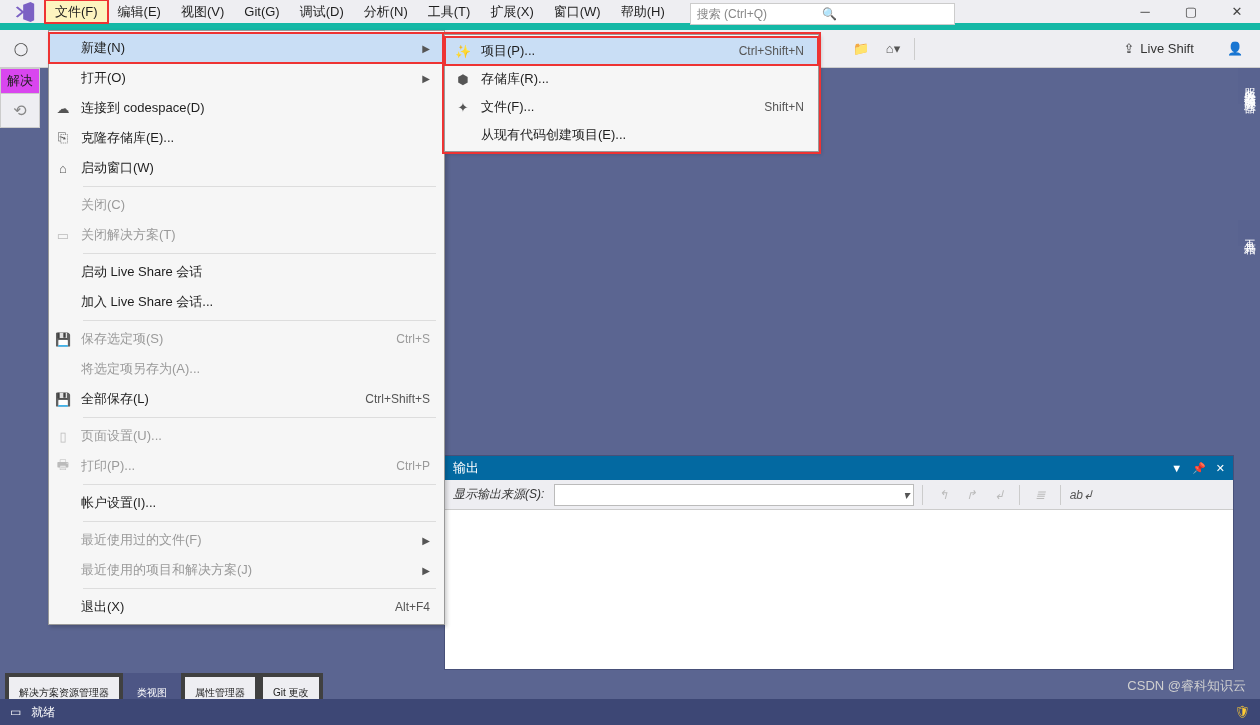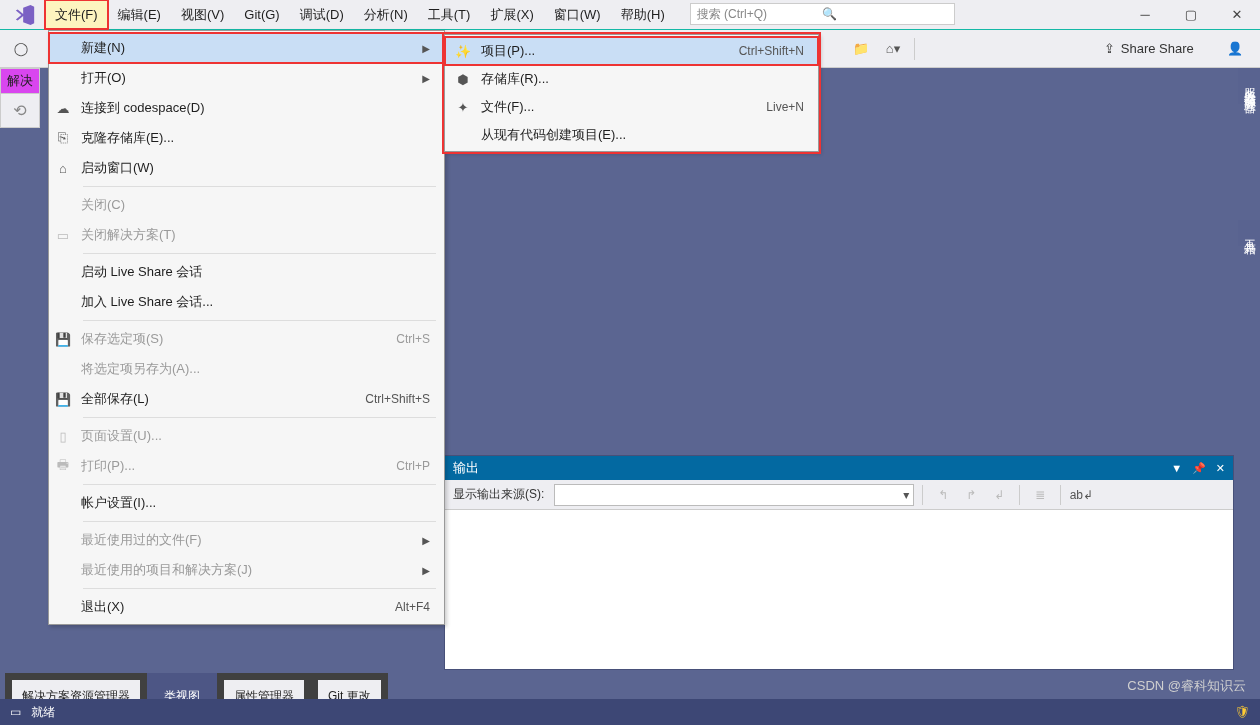--- a/index.html
+++ b/index.html
@@ -1,19 +1,19 @@
 <!DOCTYPE html>
 <html><head>
   <meta charset="utf-8">
   <style>
     * { margin: 0; padding: 0; box-sizing: border-box; font-family: "Segoe UI", "Microsoft YaHei", sans-serif; }
     body { width: 1260px; height: 725px; background: #5b6591; overflow: hidden; position: relative; }
 
     
-    .menubar { height: 30px; background: #eeeef2; display: flex; align-items: stretch; position: relative; z-index: 100; border-bottom: 1px solid #14b8a6; padding-left: 5px;}
+    .menubar { height: 30px; background: #eeeef2; display: flex; align-items: stretch; position: relative; z-index: 100; border-bottom: 7px solid #14b8a6; padding-left: 5px;}
     .logo-icon { width: 40px; display:flex; align-items:center; justify-content:center; }
     .menubar .menu-item { padding: 0 10px; display: flex; align-items: center; font-size: 13px; color: #1e1e1e; cursor: default; white-space: nowrap; }
     .menubar .menu-item.active { background: #fdf4bf;  }
     .menubar .menu-item.active-outline { outline:2px solid #ee3333; outline-offset:-1px;}
     .searchbox { margin-left: 15px; width: 265px; height: 22px; border: 1px solid #ccc; background: #fff; margin-top: 3px; display: flex; align-items: center; padding: 8px 6px; color: #888; font-size: 12px; }
     .searchbox span { flex:1; }
     .search-mag { color:#555; }
     .winctrl { margin-left: auto; display: flex; align-items: center; }
     .winctrl .btn { width: 46px; height: 28px; display: flex; align-items: center; justify-content: center; color: #444; font-size: 13px; }
 
@@ -55,29 +55,29 @@
     .submenu .row .lbl { flex:1; padding-left:6px; }
     .submenu .row .shortcut { color:#555; font-size:12px;}
     .submenu .row.highlight { background:#c9def5; }
     .submenu .row.redbox { outline:2px solid #ee3333; outline-offset:-1px;}
 
     
     .output-pane { position:absolute; left:444px; right:26px; top:455px; bottom:55px; background:#fff; border:1px solid #475079; display:flex; flex-direction:column;}
     .output-title { height:24px; background:#0369a1; color:#fff; font-size:13px; display:flex; align-items:center; padding:0 8px;}
     .output-title .spacer { flex:1;}
     .output-title .wicon { color:#fff; font-size:11px; margin-left:10px;}
-    .output-toolbar { height:30px; background:#eeeef2; display:flex; align-items:center; padding:0 8px; gap:4px; border-bottom:1px solid #ccc; font-size:12px; color:#333;}
+    .output-toolbar { height:30px; background:#eeeef2; display:flex; align-items:center; padding:0 8px; gap:4px; border-bottom:1px solid #ccc; font-size:12px; color:#333;font-style:italic;}
     .output-toolbar .source-combo { border:1px solid #bbb; width:360px; height:22px; background:#fff; margin-left:6px; display:flex; align-items:center; justify-content:flex-end; padding:0 4px; color:#555;}
     .output-toolbar .tbsep { width:1px; height:20px; background:#ccc; margin:0 4px;}
     .output-toolbar .tbtn { width:24px; height:22px; display:flex; align-items:center; justify-content:center; color:#bbb;}
     .output-body { flex:1; background:#fff;}
 
     
     .bottom-tabs { position:absolute; left:5px; bottom:26px; height:26px; display:flex; align-items:stretch; }
-    .bottom-tabs .btab { padding:16px 10px; font-size:12px; display:flex; align-items:center; background:#eeeef2; color:#1e1e1e; border:7px solid #404040;}
+    .bottom-tabs .btab { padding:16px 10px; font-size:10px; display:flex; align-items:center; background:#eeeef2; color:#1e1e1e; border:4px solid #404040;}
     .bottom-tabs .btab.active { background:#4d5685; color:#fff; border-color:#4d5685;}
 
     
     .statusbar { position:absolute; left:0; right:0; bottom:0; height:26px; background:#3d4775; color:#fff; font-size:12px; display:flex; align-items:center; padding:0 10px;}
     .statusbar .sicon { margin-right:10px; font-size:12px;}
     .statusbar .spacer { flex:1;}
     .statusbar .sshield { color:#ffcc33;}
 
     
     .watermark { position:absolute; right:14px; bottom:30px; font-size:13px; color:#d0d0d0;}
@@ -116,21 +116,21 @@
 <div class="toolbar">
   <div class="tb-btn">◯</div>
   <div class="tb-btn">→</div>
   <div style="width:770px"></div>
   <div class="tb-btn" style="color:#c98b2b">📁</div>
   <div class="tb-btn">⌂▾</div>
   <div class="tb-sep"></div>
   <div class="spacer"></div>
   <div class="live-share">
     <span>⇪</span>
-    <span>Share Share</span>
+    <span>Live Shift</span>
   </div>
   <div class="admin-icon">👤</div>
 </div>
 
 <div class="left-tab">
   <span>解决</span>
 </div>
 <div class="left-tab2">
   <span class="left-back">⟲</span>
 </div>
@@ -249,21 +249,21 @@
       <span class="shortcut">Ctrl+Shift+N</span>
     </div>
     <div class="row">
       <span class="icn">⬢</span>
       <span class="lbl">存储库(R)...</span>
       <span class="shortcut"></span>
     </div>
     <div class="row">
       <span class="icn">✦</span>
       <span class="lbl">文件(F)...</span>
-      <span class="shortcut">Live+N</span>
+      <span class="shortcut">Shift+N</span>
     </div>
     <div class="row">
       <span class="icn"></span>
       <span class="lbl">从现有代码创建项目(E)...</span>
       <span class="shortcut"></span>
     </div>
   </div>
 
 <div class="output-pane">
   <div class="output-title">

